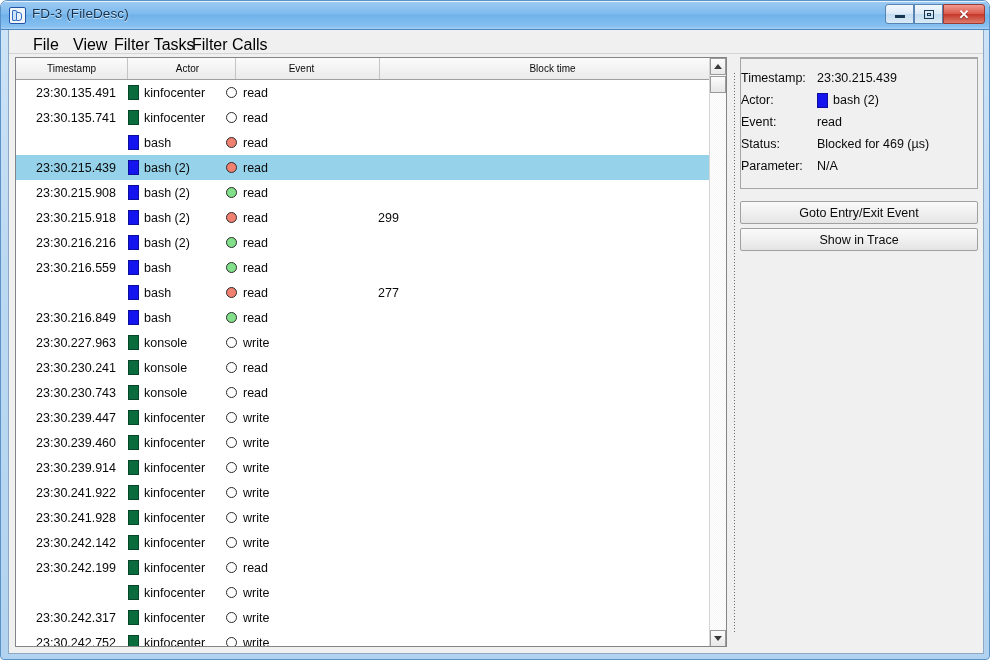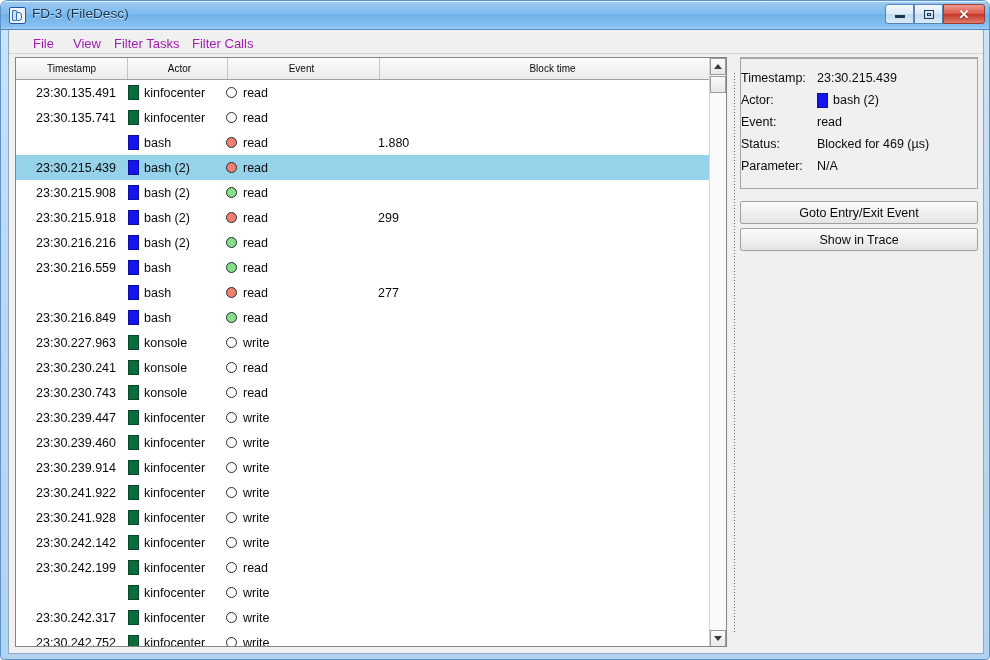--- a/index.html
+++ b/index.html
@@ -102,21 +102,21 @@
 
   
   #menubar {
     position: absolute; left: 0; top: 0;
     width: 974px; height: 24px;
     background: #f0f0f0;
     border-bottom: 1px solid #d5d5d5;
   }
   .menu-item {
     position: absolute; top: 4px;
-    font-size: 13px; color: #a21caf;
+    font-size: 16px; color: #000000;
     padding: 2px 6px;
     cursor: default;
     white-space: nowrap;
   }
 
   
   #left-pane {
     position: absolute;
     left: 6px; top: 27px;
     width: 712px; height: 590px;
@@ -318,21 +318,21 @@
     <div id="menubar">
         <div class="menu-item" style="left: 18px;">File</div>
         <div class="menu-item" style="left: 58px;">View</div>
         <div class="menu-item" style="left: 99px;">Filter Tasks</div>
         <div class="menu-item" style="left: 177px;">Filter Calls</div>
       </div>
 
     <div id="left-pane">
       <div id="table-header">
           <div class="th" style="left: 0px; width: 112px;">Timestamp</div>
-          <div class="th" style="left: 116px; width: 96px;">Actor</div>
+          <div class="th" style="left: 124px; width: 96px;">Actor</div>
           <div class="th" style="left: 208px; width: 156px;">Event</div>
           <div class="th" style="left: 364px; width: 346px;">Block time</div>
         </div>
       <div id="rows">
           <div class="row">
             <div class="cell c-ts">23:30.135.491</div>
             <div class="cell c-actor">
               <span class="swatch" style="background: rgb(10, 107, 60);"></span>
               <span>kinfocenter</span>
             </div>
@@ -356,21 +356,20 @@
           </div>
           <div class="row">
             <div class="cell c-actor">
               <span class="swatch" style="background: rgb(20, 20, 238);"></span>
               <span>bash</span>
             </div>
             <div class="cell c-event">
               <span class="dot" style="background: rgb(240, 128, 112);"></span>
               <span>read</span>
             </div>
-            <div class="cell c-block">1.880</div>
           </div>
           <div class="row selected">
             <div class="cell c-ts">23:30.215.439</div>
             <div class="cell c-actor">
               <span class="swatch" style="background: rgb(20, 20, 238);"></span>
               <span>bash (2)</span>
             </div>
             <div class="cell c-event">
               <span class="dot" style="background: rgb(240, 128, 112);"></span>
               <span>read</span>

